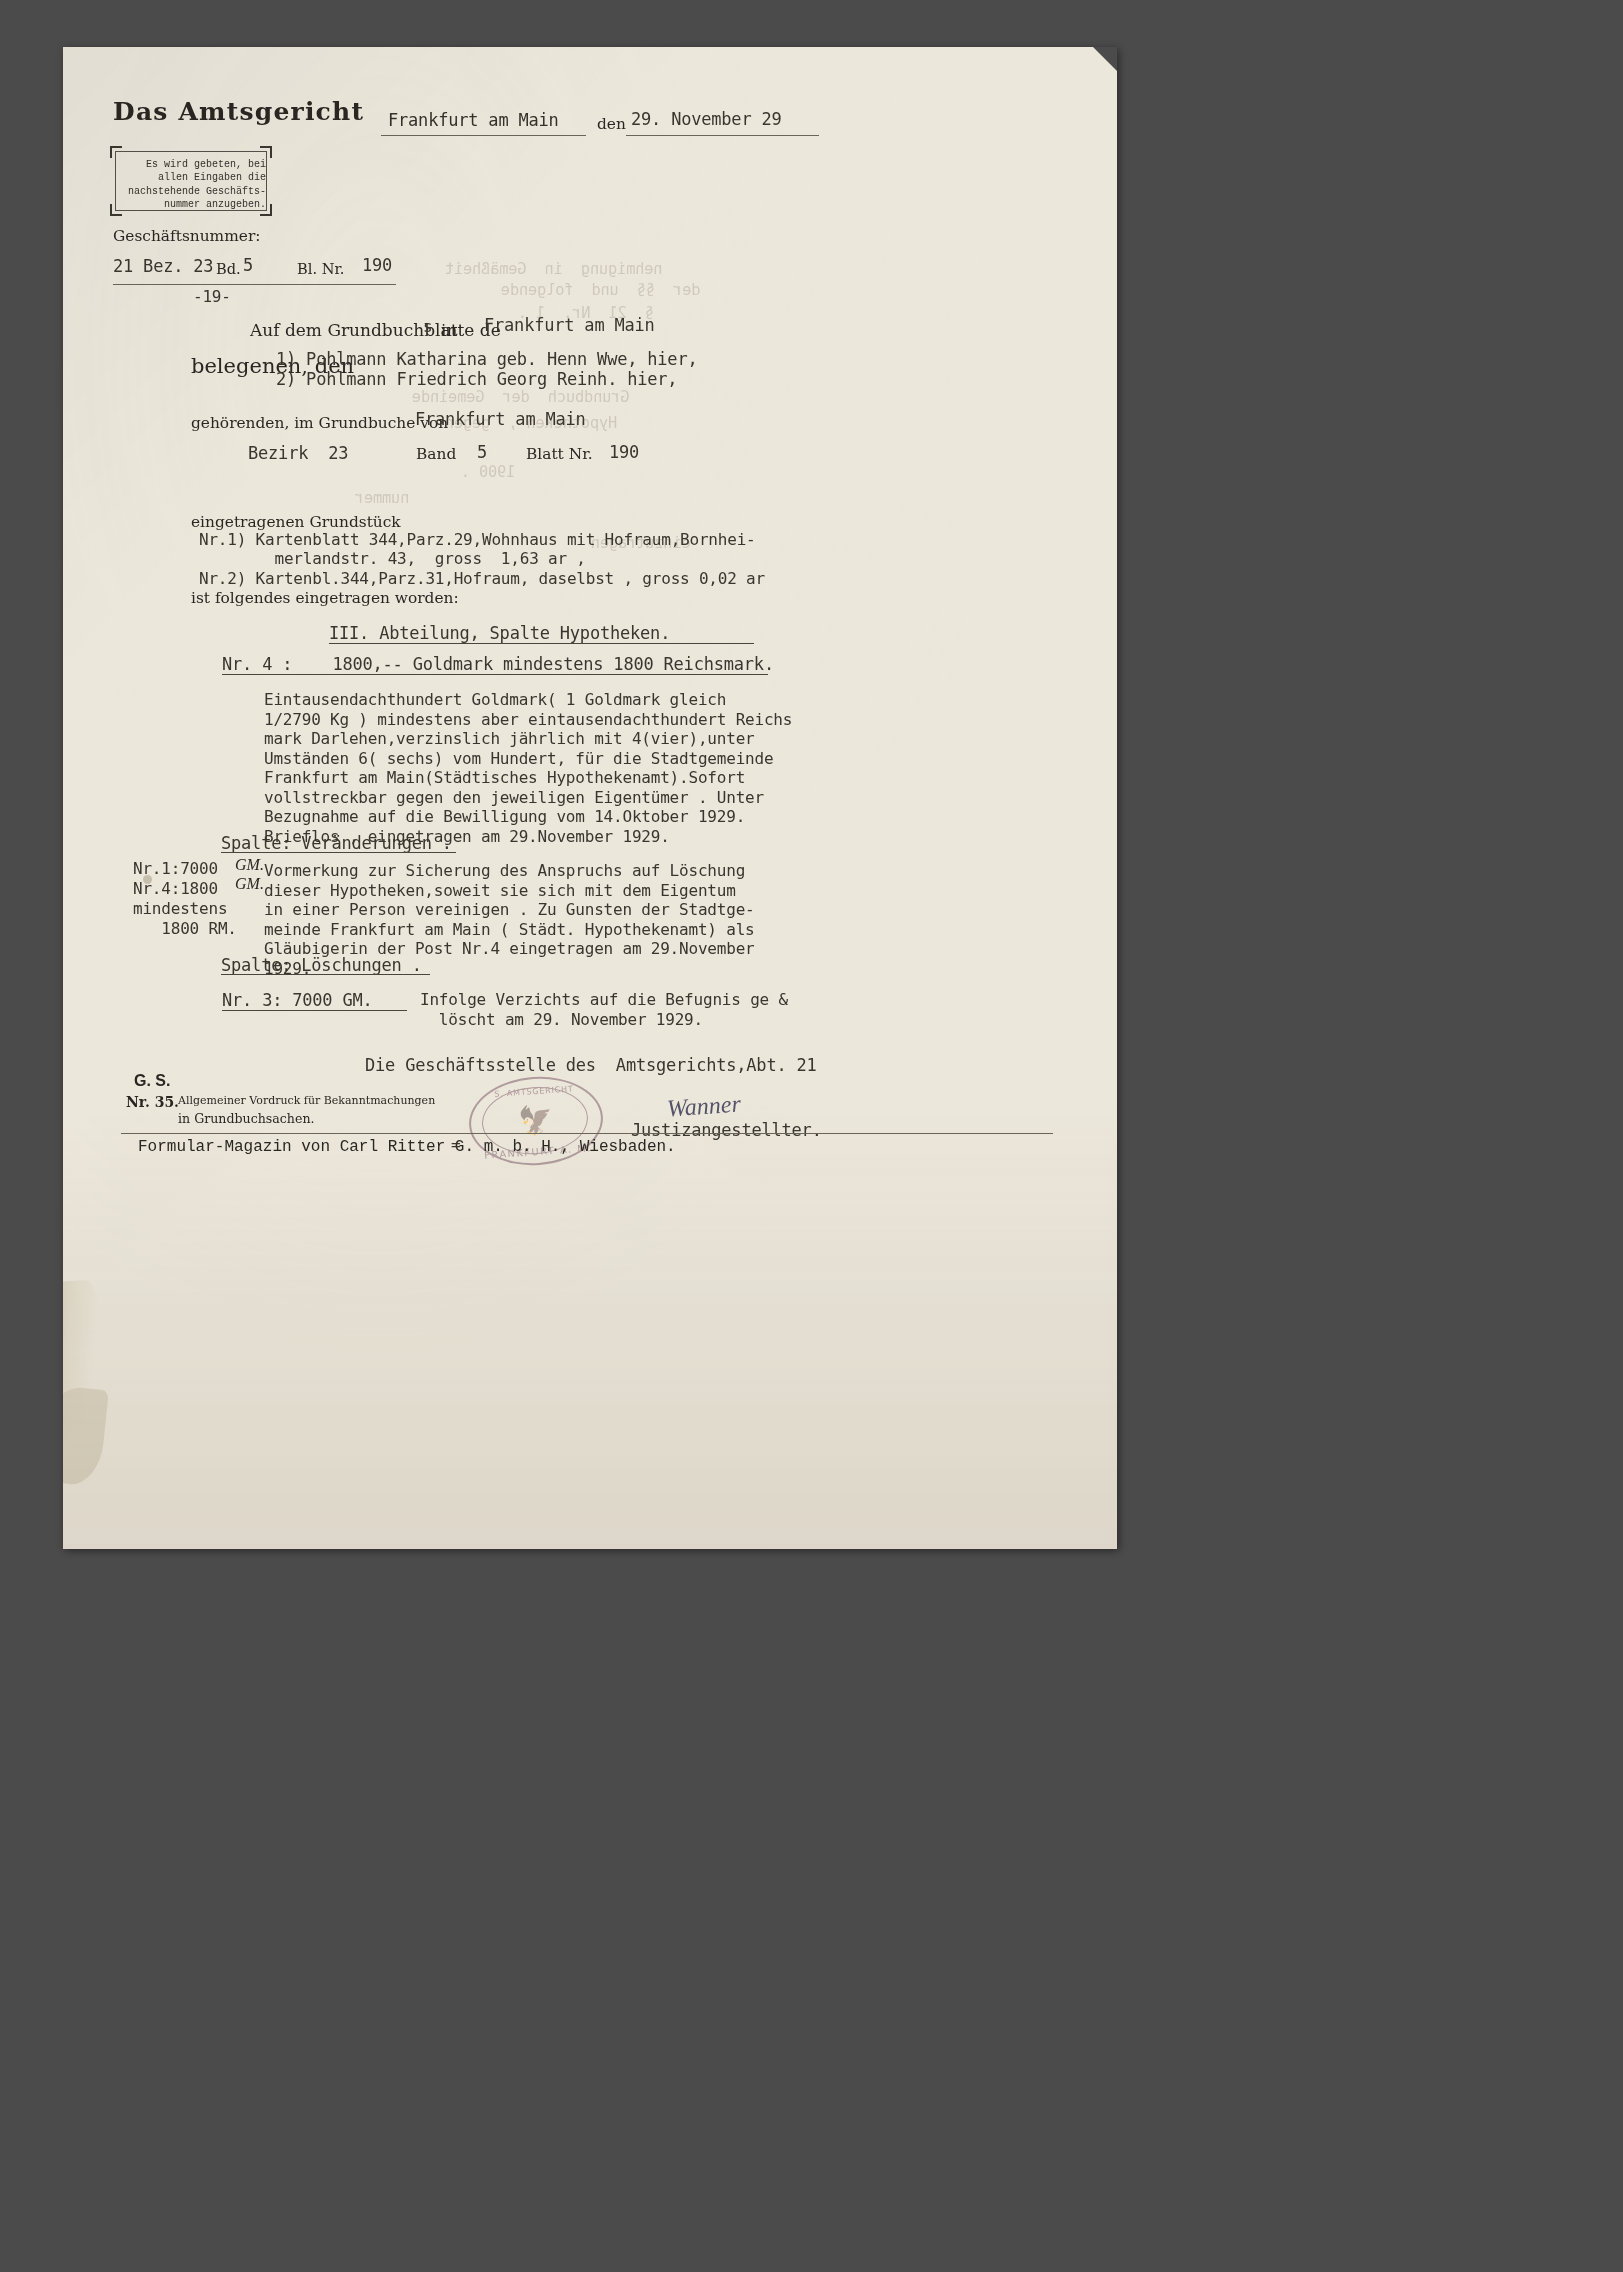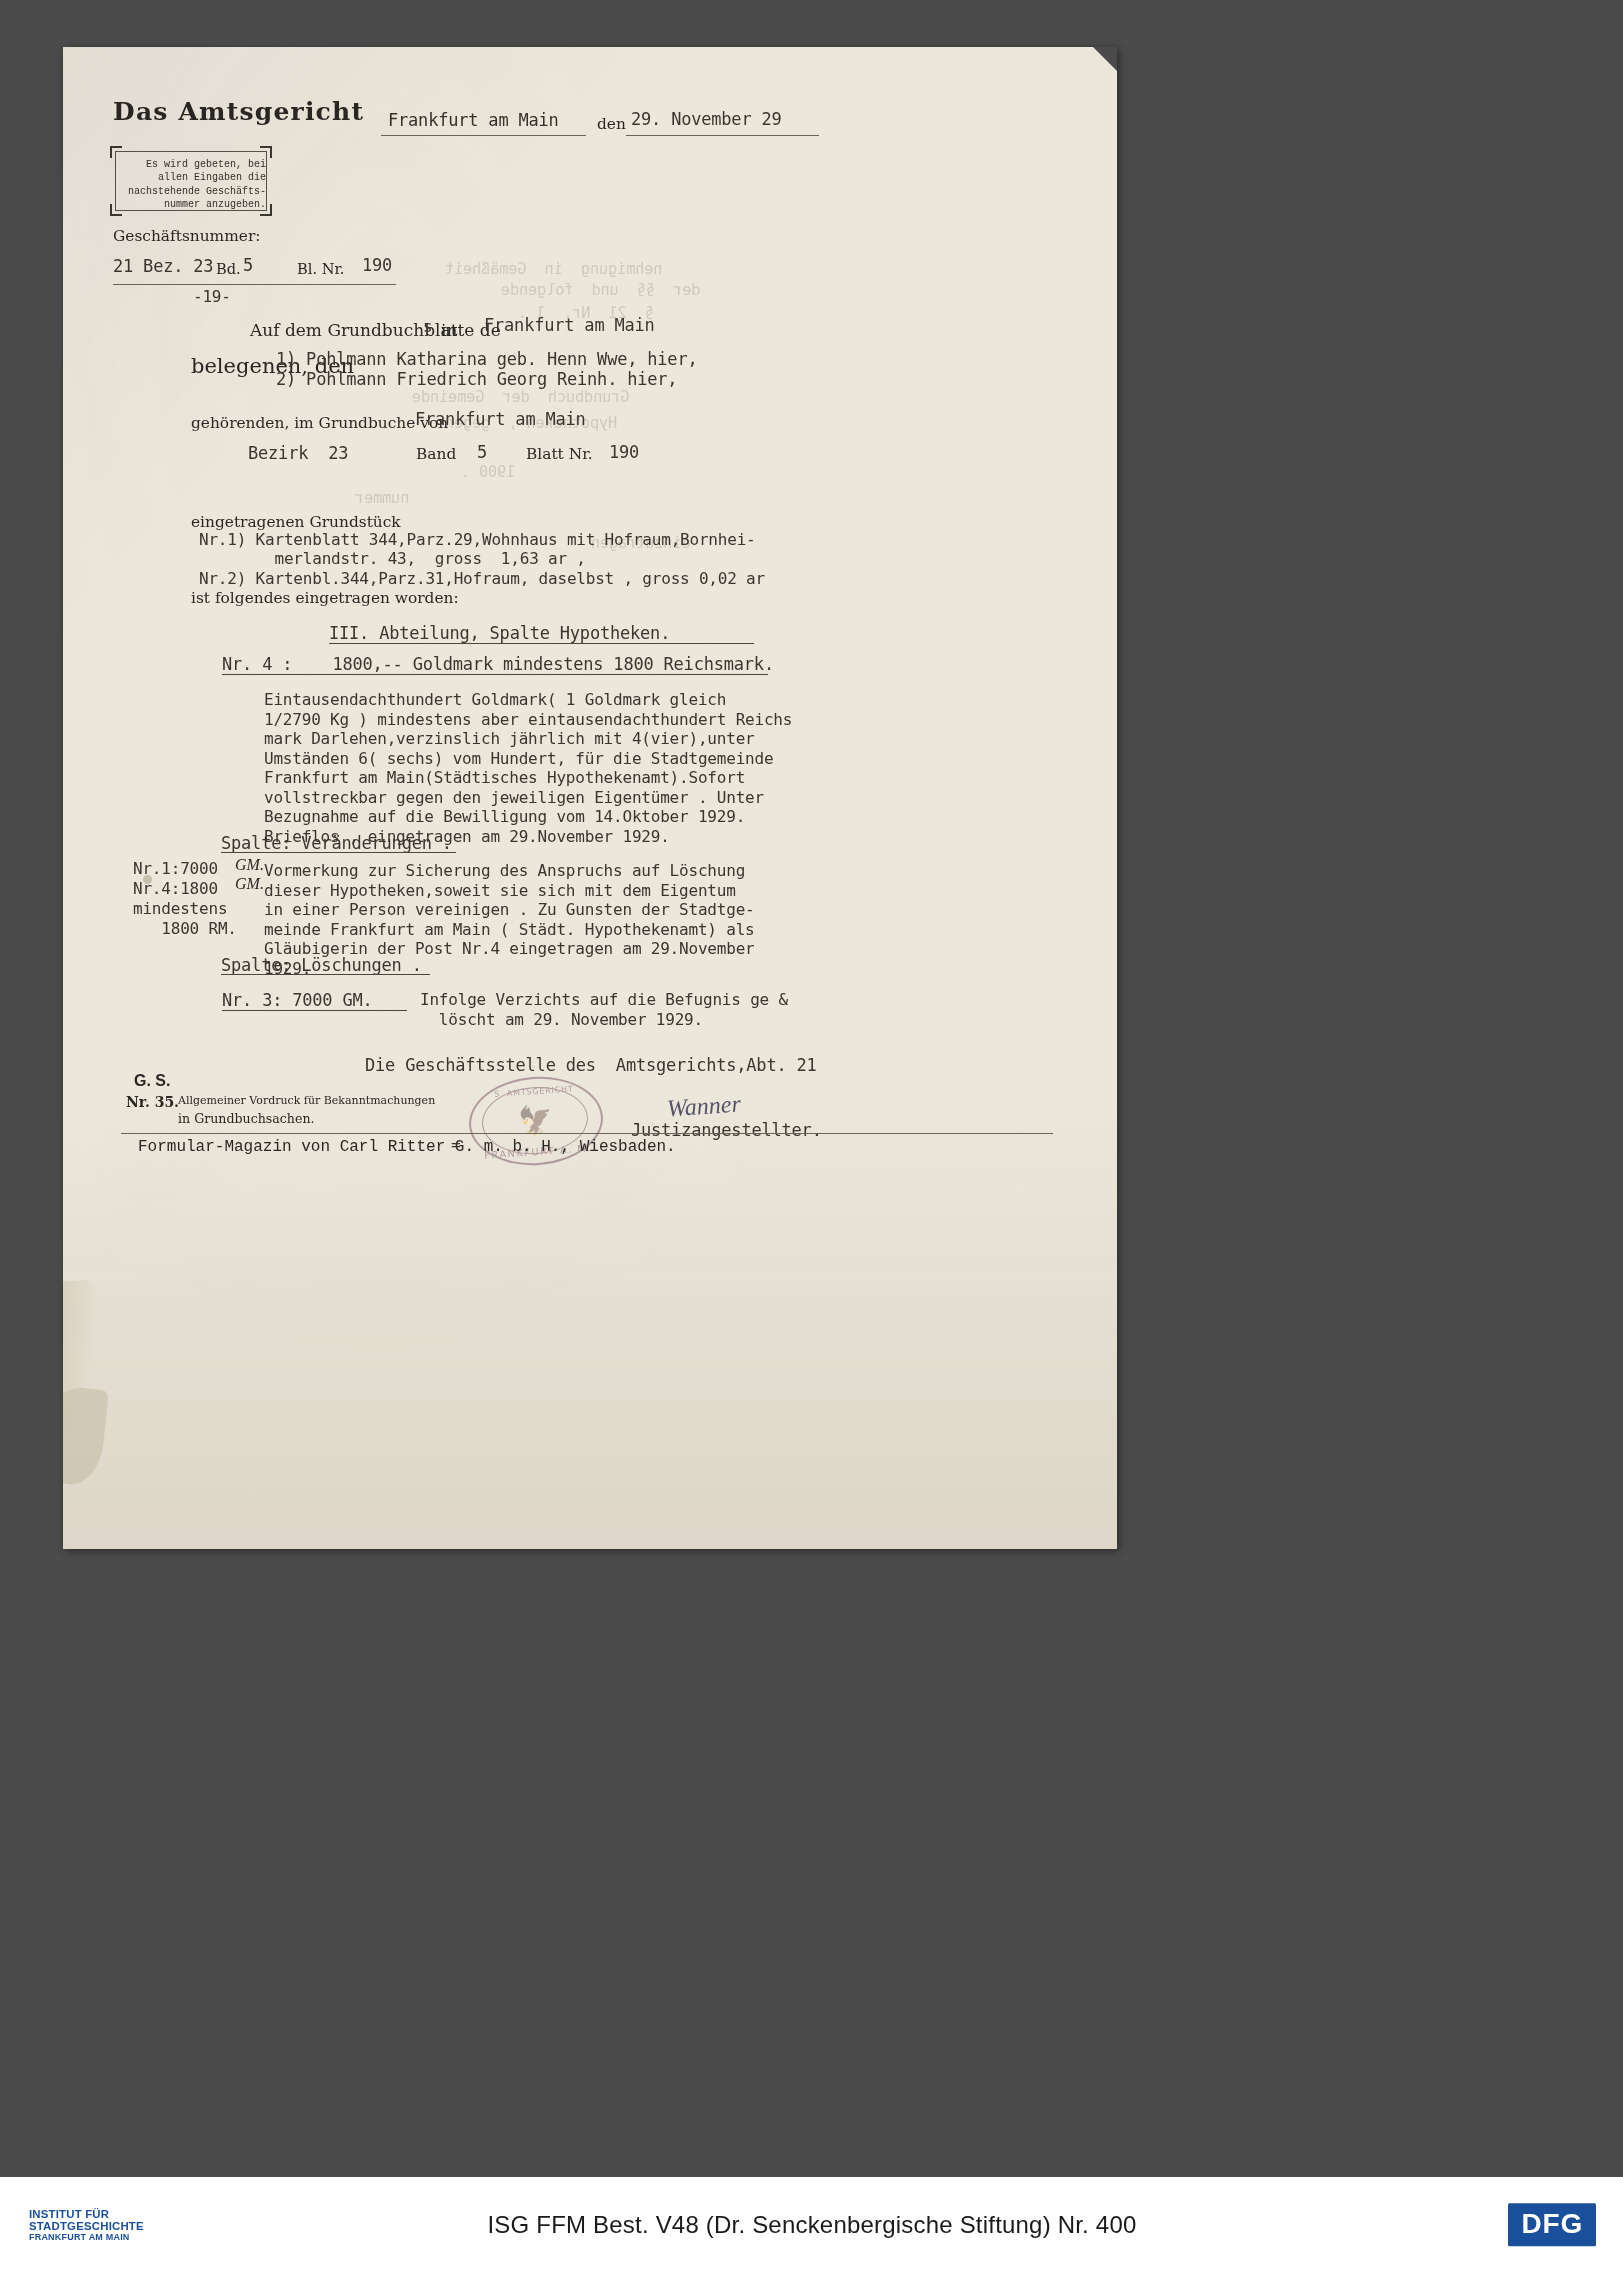--- a/index.html
+++ b/index.html
@@ -484,24 +484,15 @@
 
     <div class="txt" id="gs">G. S.</div>
     <div class="txt" id="nr35">Nr. 35.</div>
     <div class="txt" id="vordruck1">Allgemeiner Vordruck für Bekanntmachungen</div>
     <div class="txt" id="vordruck2">in Grundbuchsachen.</div>
     <div id="bottom-rule"></div>
     <div class="txt" id="formular-magazin">Formular-Magazin von Carl Ritter G. m. b. H., Wiesbaden.</div>
     <div class="txt type" id="eq">=</div>
   </div>
 
-  <div id="footer-bar">
-    <div id="isg-logo">
-      <div class="l1">INSTITUT FÜR</div>
-      <div class="l2">STADTGESCHICHTE</div>
-      <div class="l3">FRANKFURT AM MAIN</div>
-    </div>
-    <div id="footer-caption">ISG FFM Best. V48 (Dr. Senckenbergische Stiftung) Nr. 400</div>
-    <div id="dfg-logo">DFG</div>
-  </div>
 
 </div>
 
 
 </body></html>

